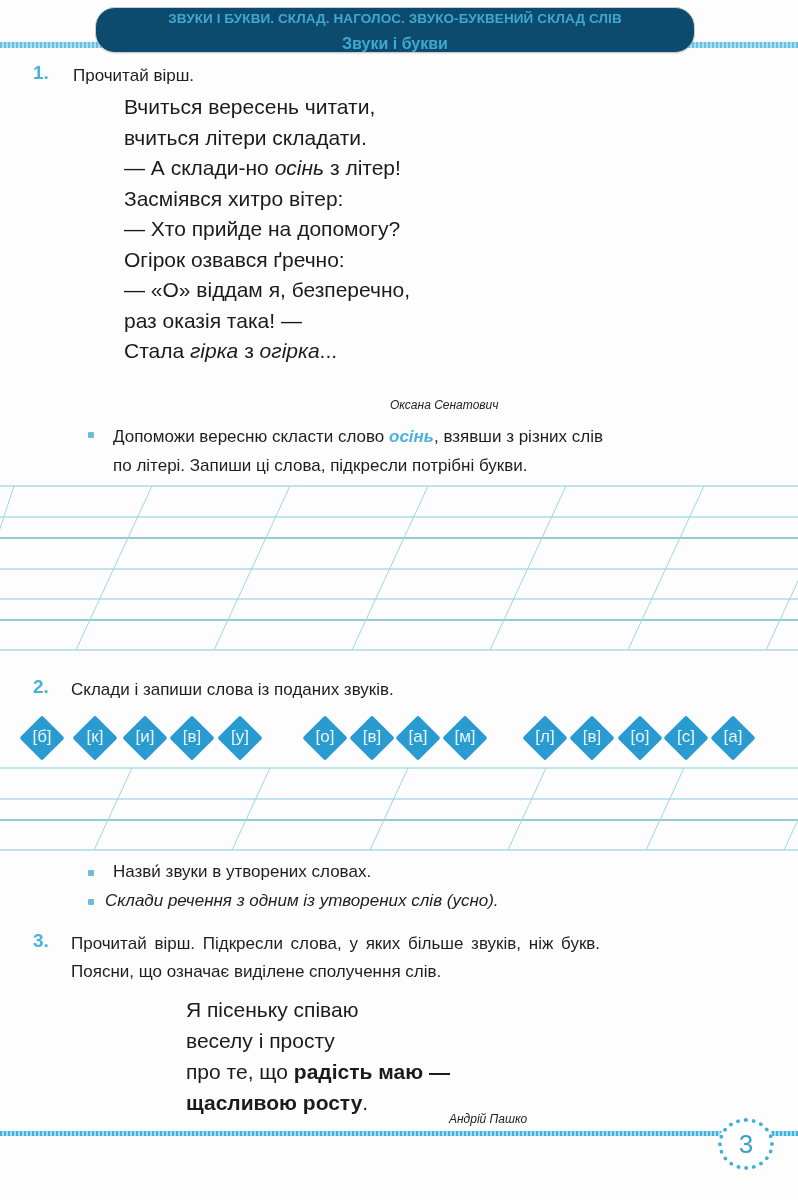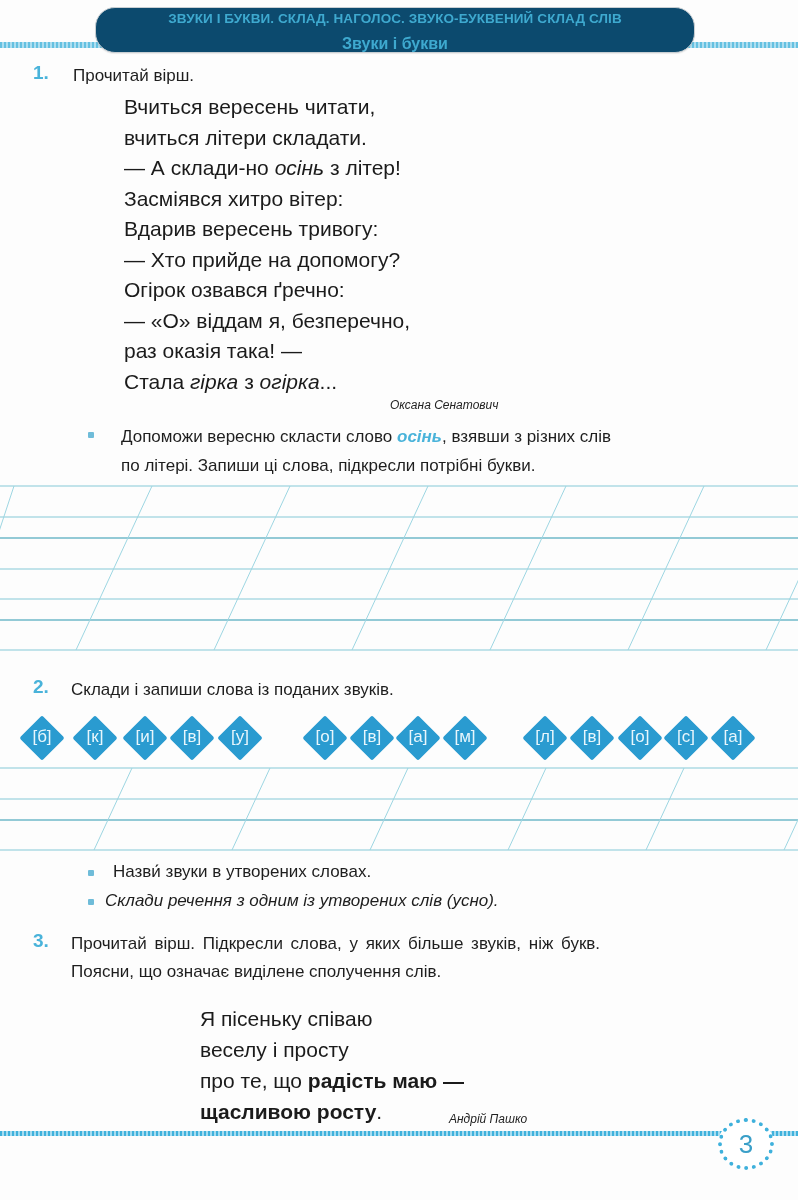--- a/index.html
+++ b/index.html
@@ -82,31 +82,30 @@
 </div>
 
 <div class="task-num" style="left:33px;top:62px;">1.</div>
 <div class="task-text" style="left:73px;top:66px;">Прочитай вірш.</div>
 
 <div class="poem" id="poem1" style="left:124px;top:92px;">
     <div class="line"><span>Вчиться вересень читати,</span></div>
     <div class="line"><span>вчиться літери складати.</span></div>
     <div class="line"><span>— А склади-но </span><span class="it">осінь</span><span> з літер!</span></div>
     <div class="line"><span>Засміявся хитро вітер:</span></div>
-    <div class="line"><span>Вдарив вересень тривогу:</span></div>
     <div class="line"><span>— Хто прийде на допомогу?</span></div>
     <div class="line"><span>Огірок озвався ґречно:</span></div>
     <div class="line"><span>— «О» віддам я, безперечно,</span></div>
     <div class="line"><span>раз оказія така! —</span></div>
     <div class="line"><span>Стала </span><span class="it">гірка</span><span> з </span><span class="it">огірка</span><span>...</span></div>
   </div>
 <div class="author" style="left:390px;top:398px;">Оксана Сенатович</div>
 
 <div class="bullet" style="left:88px;top:432px;"></div>
-<div class="instr" style="left:113px;top:422px;margin-left:8px;">
+<div class="instr" style="left:113px;top:422px;">
   <div><span>Допоможи вересню скласти слово </span><span class="accent">осінь</span><span>, взявши з різних слів</span></div>
   <div>по літері. Запиши ці слова, підкресли потрібні букви.</div>
 </div>
 
 <div class="lines" style="top:480px;height:175px;">
   <svg width="798" height="175" viewBox="0 0 798 175">
     <g stroke="#86c9d8" stroke-width="1.1">
       <line x1="0" y1="6" x2="798" y2="6"></line>
       <line x1="0" y1="37" x2="798" y2="37"></line>
       <line x1="0" y1="58" x2="798" y2="58" stroke="#6fb8c9" stroke-width="1.4"></line>
@@ -210,21 +209,21 @@
 
 <div class="bullet" style="left:88px;top:870px;"></div>
 <div class="task-text" style="left:113px;top:862px;">Назви́ звуки в утворених словах.</div>
 <div class="bullet" style="left:88px;top:899px;"></div>
 <div class="task-text" style="left:105px;top:891px;font-style:italic;">Склади речення з одним із утворених слів (усно).</div>
 
 <div class="task-num" style="left:33px;top:930px;">3.</div>
 <div class="task-text" style="left:71px;top:934px;word-spacing:3px;">Прочитай вірш. Підкресли слова, у яких більше звуків, ніж букв.</div>
 <div class="task-text" style="left:71px;top:962px;">Поясни, що означає виділене сполучення слів.</div>
 
-<div class="poem" id="poem3" style="left:200px;top:994px;line-height:31px;margin-top:9px;">
+<div class="poem" id="poem3" style="left:186px;top:994px;line-height:31px;">
     <div class="line"><span>Я пісеньку співаю</span></div>
     <div class="line"><span>веселу і просту</span></div>
     <div class="line"><span>про те, що </span><span class="bold">радість маю —</span></div>
     <div class="line"><span class="bold">щасливою росту</span><span>.</span></div>
   </div>
 <div class="author" style="left:449px;top:1112px;text-align:center;">Андрій Пашко</div>
 
 <div class="footer-line"></div>
 <div class="page-badge">3</div>
 

